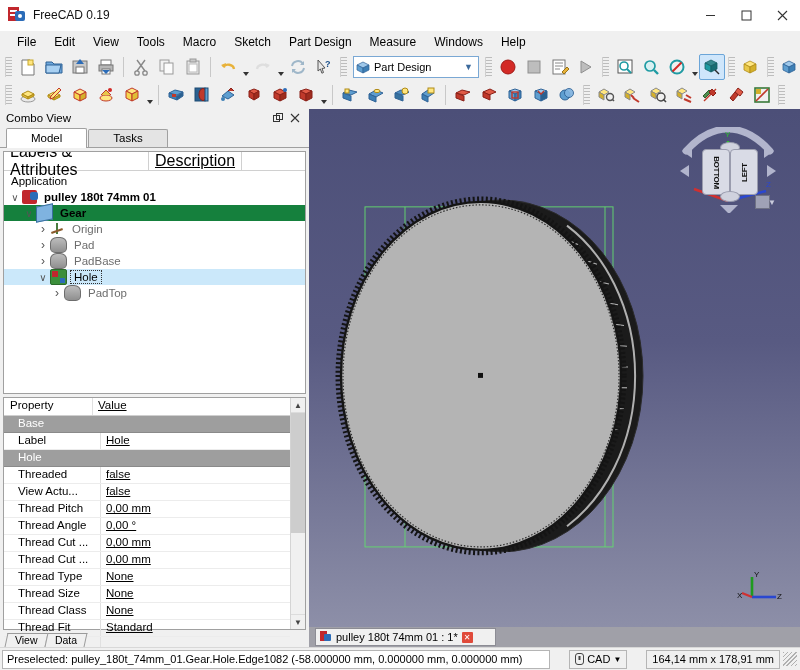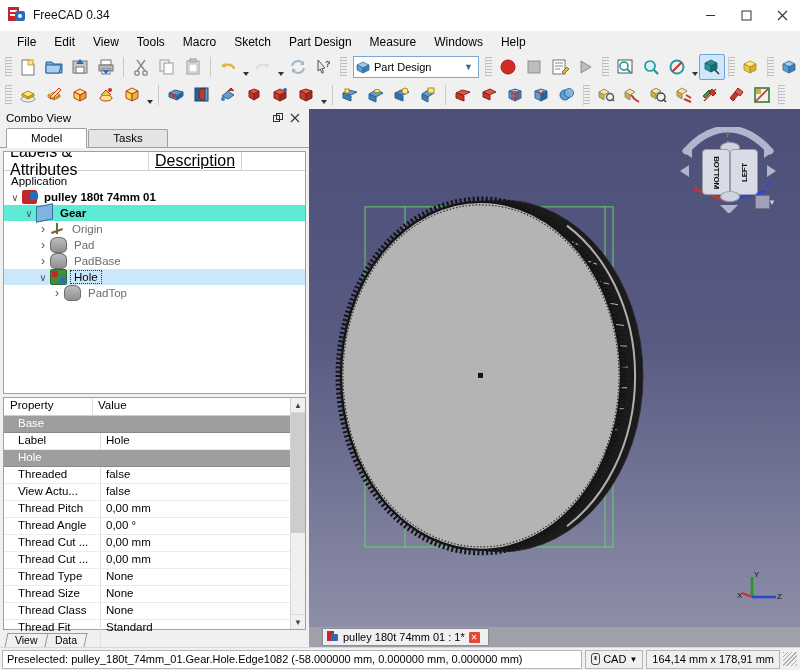--- a/index.html
+++ b/index.html
@@ -58,21 +58,21 @@
        background:#e4e4e4;margin-right:1px;border-radius:2px 2px 0 0;}
   .tab.sel{background:#fff;height:19px;line-height:18px;position:relative;top:1px;}
 
   .treebox{margin:3px 3px 0 3px;border:1px solid #a0a0a0;background:#fff;height:241px;overflow:hidden;position:relative;flex:none;}
   .tree-hdr{height:18px;display:flex;border-bottom:1px solid #d0d0d0;background:#fff;}
   .tree-hdr div{padding:1px 6px;font-size:16px;border-right:1px solid #d0d0d0;display:flex;align-items:center;}
   .th1{width:132px;}
   .th2{width:80px;text-decoration:underline;}
   .tree{padding:2px 0 0 0;}
   .trow{height:16px;display:flex;align-items:center;font-size:11.5px;white-space:nowrap;}
-  .trow.sel-soft{background:#5eead4;}
+  .trow.sel-soft{background:#15803d;}
   .trow.sel{background:#cbe8fa;}
   .trow.sel .lbl{outline:1px dotted #333;}
   .exp{width:14px;display:flex;align-items:center;justify-content:center;color:#555;font-size:9px;flex:none;}
   .exp.open:before{content:"\2228";font-size:10px;}
   .exp.closed:before{content:"\203A";font-size:12px;}
   .ticon{width:15px;height:14px;margin-right:4px;flex:none;position:relative;}
   .lbl{padding:0 3px;}
   .lbl.bold{font-weight:bold;}
   .lbl.dim{color:#6d6d6d;}
 
@@ -89,21 +89,21 @@
 
   
   .propbox{margin:3px;border:1px solid #a0a0a0;background:#fff;flex:1;display:flex;min-height:0;}
   .proptable{flex:1;min-width:0;display:flex;flex-direction:column;}
   .prow{height:16px;display:flex;font-size:11.5px;border-bottom:1px solid #ececec;flex:none;}
   .prow.hdr{background:#fff;border-bottom:1px solid #cfcfcf;height:17px;}
   .prow.group{background:#9e9e9e;color:#fff;border-bottom:1px solid #8a8a8a;}
   .pname{width:78px;padding:1px 4px 0 14px;border-right:1px solid #e0e0e0;overflow:hidden;white-space:nowrap;flex:none;}
   .prow.group .pname{padding-left:14px;border-right:none;color:#fff;}
   .prow.hdr .pname{padding-left:6px;}
-  .pval{flex:1;padding:1px 4px 0 5px;overflow:hidden;white-space:nowrap;}
+  .pval{flex:1;padding:1px 4px 0 5px;overflow:hidden;white-space:nowrap;text-decoration:underline;}
   .prow.group .pval{color:#fff;}
   .vscroll{width:14px;background:#f0f0f0;border-left:1px solid #d4d4d4;display:flex;flex-direction:column;flex:none;}
   .vsbtn{height:14px;display:flex;align-items:center;justify-content:center;font-size:8px;color:#444;background:#f0f0f0;border-bottom:1px solid #dcdcdc;}
   .vsbtn.bot{margin-top:auto;border-bottom:none;border-top:1px solid #dcdcdc;}
   .vsthumb{height:120px;background:#cdcdcd;margin:0;}
 
   .bottabs{height:14px;display:flex;align-items:flex-end;padding-left:6px;flex:none;position:relative;}
   .btab{font-size:10.5px;padding:0 8px 0 8px;height:13px;line-height:13px;border-left:1px solid #9a9a9a;border-right:1px solid #9a9a9a;
         border-top:1px solid #9a9a9a;background:#f0f0f0;transform:skewX(-12deg);margin-right:-1px;}
   .btab span{display:inline-block;transform:skewX(12deg);}
@@ -127,46 +127,46 @@
   .ncbot{position:absolute;left:18px;top:42px;width:18px;height:9px;background:#d0d2de;border:1px solid #9a9cae;border-radius:50%;}
   .ncaxis{position:absolute;left:0;top:0;width:96px;height:86px;}
   .nchome{position:absolute;right:6px;bottom:4px;width:13px;height:12px;background:#9fa2b6;border:1px solid #6f7285;}
   .nchomec{position:absolute;right:0px;bottom:6px;color:#c9cbdb;font-size:8px;}
 
   .axiscross{position:absolute;right:12px;bottom:16px;width:52px;height:44px;}
 
   
   .doctabs{height:20px;background:#a0a0a8;display:flex;align-items:center;padding-left:6px;flex:none;}
   .doctab{height:16px;background:#f0f0f0;border:1px solid #8c8c94;display:flex;align-items:center;
-          padding:0 8px 0 4px;font-size:11px;gap:4px;margin-left:7px;}
+          padding:0 22px 0 4px;font-size:11px;gap:4px;}
   .doctab .dico{width:12px;height:12px;position:relative;flex:none;}
   .doctab .dico .f{position:absolute;left:0;top:0;width:7px;height:10px;background:#c1272d;}
   .doctab .dico .g{position:absolute;left:4px;top:3px;width:7px;height:7px;background:#2b6cb8;border-radius:1px;}
   .doctab .xbtn{width:11px;height:11px;background:#e04a3a;color:#fff;font-size:8px;display:flex;align-items:center;justify-content:center;border-radius:1px;}
 
   
   .statusbar{height:22px;background:#f0f0f0;border-top:1px solid #d8d8d8;display:flex;align-items:center;flex:none;}
   .stmsg{flex:1;height:17px;margin:0 0 0 2px;border:1px solid #b5b5b5;background:#fff;display:flex;align-items:center;
          padding:0 4px;font-size:11px;overflow:hidden;white-space:nowrap;}
   .stcell{height:17px;border:1px solid #b5b5b5;background:#f0f0f0;display:flex;align-items:center;
-          padding:0 5px;margin-left:3px;font-size:11px;gap:3px;}
+          padding:0 5px;margin-left:19px;font-size:11px;gap:3px;}
   .stgrip{width:14px;height:14px;margin:0 3px;
      background:repeating-linear-gradient(135deg,#b0b0b0 0 1px,transparent 1px 3px);flex:none;}
 </style>
 </head>
 <body>
 
 <div class="app">
 
   <div class="titlebar">
     <div class="title-ico">
       <div class="f"></div>
         <div class="g"></div>
     </div>
-    <div class="title-text">FreeCAD 0.34</div>
+    <div class="title-text">FreeCAD 0.19</div>
     <div class="winbtns">
       <div class="winbtn">
         <svg class="gl" width="11" height="11" viewBox="0 0 11 11">
             <rect x="1" y="5" width="9" height="1" fill="#333"></rect>
           </svg>
       </div>
       <div class="winbtn">
         <svg class="gl" width="11" height="11" viewBox="0 0 11 11">
             <rect x="1" y="1" width="9" height="9" fill="none" stroke="#333" stroke-width="1"></rect>
           </svg>

